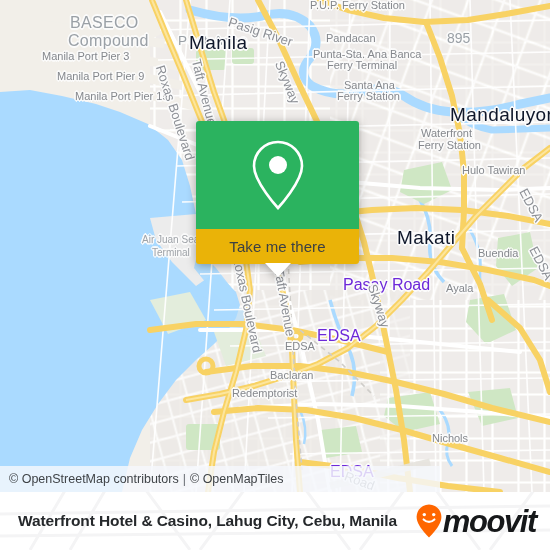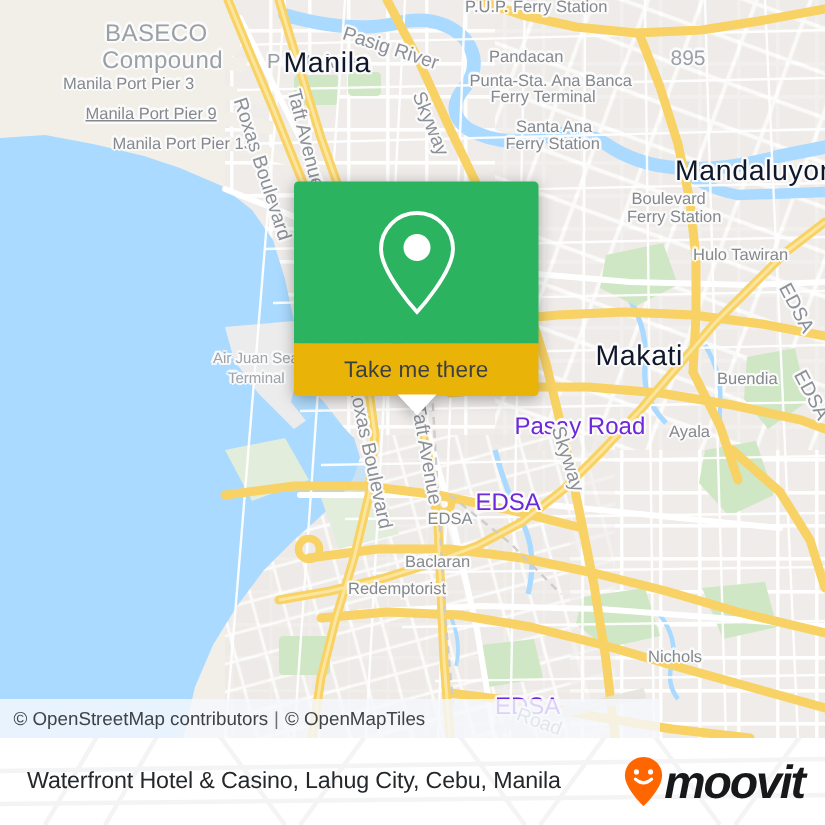--- a/index.html
+++ b/index.html
@@ -122,20 +122,21 @@
   #footer-watermark {
     position:absolute; left:0; top:0; width:550px; height:58px;
     pointer-events:none;
   }
   #footer-title {
     position: relative;
     font-size: 15.5px;
     color: #25282b;
     white-space: nowrap;
     letter-spacing: -.1px;
+    font-weight: bold;
   }
   #brand {
     position: relative;
     display: flex;
     align-items: center;
     gap: 1px;
     font-style: italic;
   }
   #brand-word {
     font-size: 31px;
@@ -291,31 +292,31 @@
         <path d="M330 486 L430 462"></path>
       </g>
     </svg>
 
     <div id="maplabels">
         <div class="maplabel city2" style="left: 70px; top: 14px;">BASECO</div>
         <div class="maplabel city2" style="left: 68px; top: 32px;">Compound</div>
         <div class="maplabel area" style="left: 178px; top: 33px;">Port Area</div>
         <div class="maplabel city" style="left: 189px; top: 12px;">Manila</div>
         <div class="maplabel poi" style="left: 42px; top: 50px;">Manila Port Pier 3</div>
-        <div class="maplabel poi" style="left: 57px; top: 70px; text-decoration: underline;">Manila Port Pier 9</div>
+        <div class="maplabel poi" style="left: 57px; top: 70px;">Manila Port Pier 9</div>
         <div class="maplabel poi" style="left: 75px; top: 90px;">Manila Port Pier 15</div>
         <div class="maplabel poi" style="left: 310px; top: -1px;">P.U.P. Ferry Station</div>
         <div class="maplabel poi" style="left: 326px; top: 32px;">Pandacan</div>
         <div class="maplabel poi" style="left: 313px; top: 48px;">Punta-Sta. Ana Banca</div>
         <div class="maplabel poi" style="left: 327px; top: 59px;">Ferry Terminal</div>
         <div class="maplabel poi" style="left: 344px; top: 79px;">Santa Ana</div>
         <div class="maplabel poi" style="left: 337px; top: 90px;">Ferry Station</div>
         <div class="maplabel shield" style="left: 411px; top: 30px; margin-left: 36px;">895</div>
         <div class="maplabel city" style="left: 450px; top: 84px;">Mandaluyong</div>
-        <div class="maplabel poi" style="left: 421px; top: 127px;">Boulevard</div>
+        <div class="maplabel poi" style="left: 421px; top: 127px;">Waterfront</div>
         <div class="maplabel poi" style="left: 418px; top: 139px;">Ferry Station</div>
         <div class="maplabel poi" style="left: 462px; top: 164px;">Hulo Tawiran</div>
         <div class="maplabel city" style="left: 397px; top: 207px;">Makati</div>
         <div class="maplabel poi" style="left: 478px; top: 247px;">Buendia</div>
         <div class="maplabel poi" style="left: 446px; top: 282px;">Ayala</div>
         <div class="maplabel poi2" style="left: 142px; top: 234px;">Air Juan Sea</div>
         <div class="maplabel poi2" style="left: 152px; top: 247px;">Terminal</div>
         <div class="maplabel road" style="left: 343px; top: 276px;">Pasay Road</div>
         <div class="maplabel road" style="left: 317px; top: 327px;">EDSA</div>
         <div class="maplabel poi" style="left: 285px; top: 340px;">EDSA</div>

